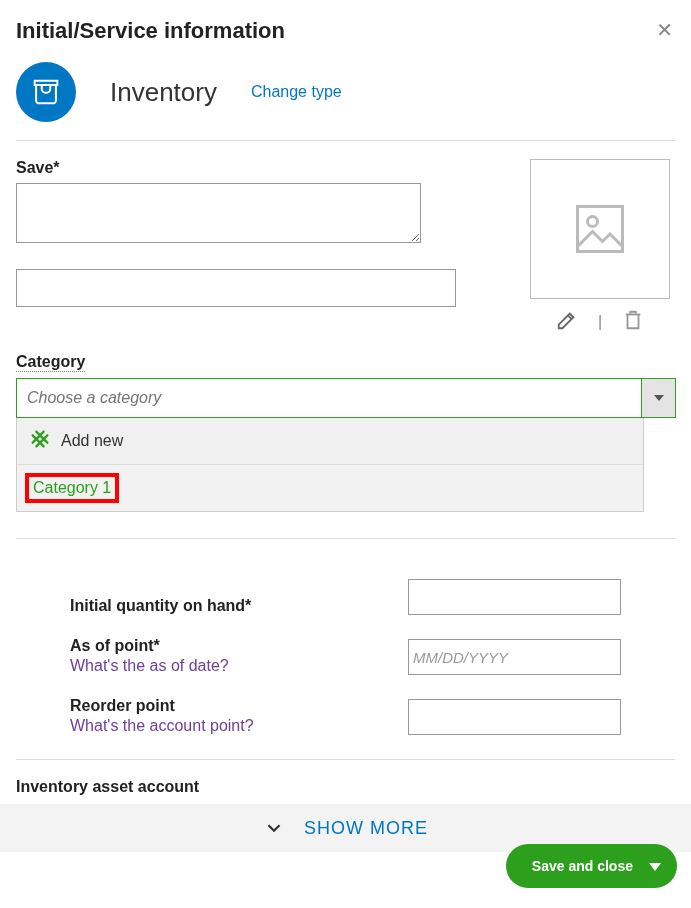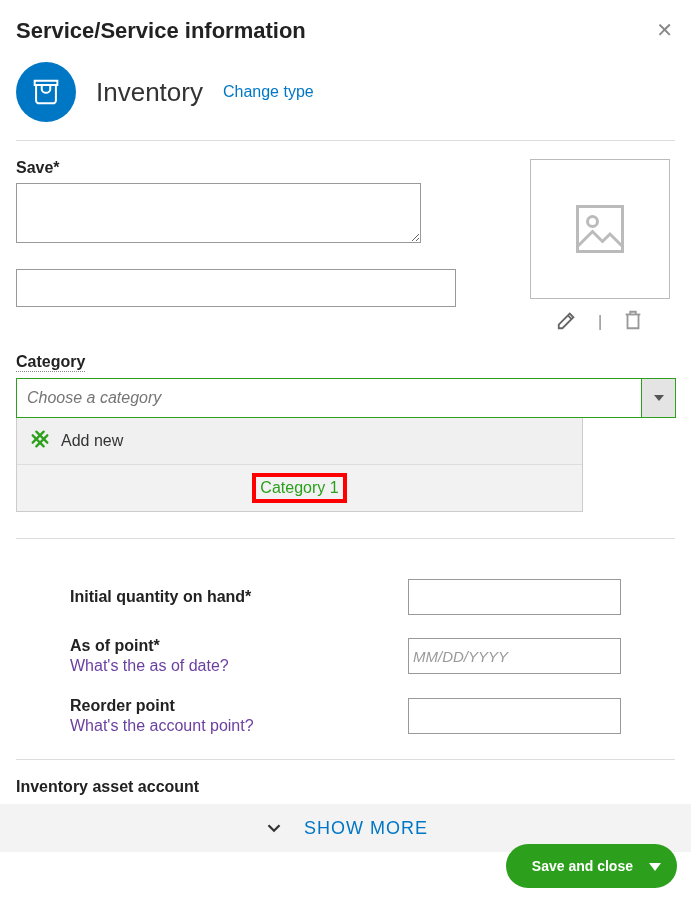--- a/index.html
+++ b/index.html
@@ -1,20 +1,20 @@
 <!DOCTYPE html>
 <html><head>
 <meta charset="utf-8">
 <style>
 * { box-sizing: border-box; margin: 0; padding: 0; font-family: -apple-system, BlinkMacSystemFont, "Segoe UI", Helvetica, Arial, sans-serif; }
 body { width: 691px; height: 908px; background: #fff; position: relative; color: #333; }
 .container { padding: 18px 16px 0 16px; }
 .modal-title { font-size: 22px; font-weight: 700; color: #222; margin-bottom: 18px; }
 .close-x { position: absolute; top: 18px; right: 18px; color: #888; font-size: 20px; cursor: pointer; }
-.type-row { display: flex; align-items: center; gap: 20px; margin-bottom: 18px; }
+.type-row { display: flex; align-items: center; gap: 34px; margin-bottom: 18px; }
 .type-icon { width: 60px; height: 60px; border-radius: 50%; background: #0077C5; display: flex; align-items: center; justify-content: center; }
 .type-icon svg { width: 34px; height: 34px; }
 .type-label { font-size: 26px; color: #333; font-weight: 400; }
 .change-link { color: #0077C5; font-size: 16px; cursor: pointer; }
 .hr { border: none; border-top: 1px solid #ddd; margin: 0 0 18px 0; }
 .two-col { display: flex; gap: 60px; }
 .left-col { flex: 1; }
 .right-col { width: 150px; display: flex; flex-direction: column; align-items: center; }
 label.field-label { display: block; font-size: 16px; font-weight: 700; color: #222; margin-bottom: 6px; }
 .label-dotted { font-size: 16px; font-weight: 700; color: #222; border-bottom: 1px dotted #888; display: inline-block; margin-bottom: 6px; }
@@ -22,47 +22,47 @@
 input.text-input { width: 440px; height: 38px; border: 1px solid #999; padding: 4px 8px; font-size: 15px; }
 .img-placeholder { width: 140px; height: 140px; border: 1px solid #bbb; display: flex; align-items: center; justify-content: center; margin-top: 0; }
 .img-placeholder svg { width: 60px; height: 60px; }
 .img-actions { display: flex; align-items: center; gap: 20px; margin-top: 10px; color: #777; }
 .img-actions .divider { color: #888; }
 .img-actions svg { width: 22px; height: 22px; cursor: pointer; }
 .category-section { margin-top: 18px; }
 .category-input { width: 660px; height: 40px; border: 1px solid #2CA01C; display: flex; align-items: flex-end; position: relative; gap: 36px; }
 .category-input input { flex: 1; border: none; outline: none; padding: 0 10px; font-size: 16px; font-style: italic; color: #999; height: 100%; }
 .category-caret { width: 34px; height: 100%; background: #e4e4e4; display: flex; align-items: center; justify-content: center; border-left: 1px solid #2CA01C; cursor: pointer; }
-.dropdown { width: 567px; border: 1px solid #ccc; border-top: none; background: #fff; }
+.dropdown { width: 628px; border: 1px solid #ccc; border-top: none; background: #fff; }
 .dropdown-item { padding: 10px 12px; font-size: 16px; display: flex; align-items: center; gap: 10px; background: #f7f7f7; cursor: pointer; }
-.dropdown-item + .dropdown-item { border-top: 1px solid #ddd; justify-content: center; }
+.dropdown-item + .dropdown-item { border-top: 1px solid #ddd; }
 .dropdown-item.addnew { color: #333; background: #f0f0f0;}
 .dropdown-item.selected { color: #2CA01C; background: #f2f2f2; }
 .highlight-box { border: 4px solid #FF0000; padding: 2px 4px; display: inline-block; margin: -2px -4px; }
 .addnew-icon svg { width: 22px; height: 22px; }
 .section-fields { margin: 40px 0 24px 54px; }
-.field-line { display: flex; align-items: center; justify-content: space-between; margin-bottom: 22px; padding-right: 54px; margin-top: 20px;}
+.field-line { display: flex; align-items: flex-end; justify-content: space-between; margin-bottom: 22px; padding-right: 54px; margin-top: 20px;}
 .field-left { }
 .field-main { font-size: 16px; font-weight: 700; color: #222; }
 .field-help { font-size: 16px; color: #6B3FA0; cursor: pointer; margin-top: 2px; }
 .small-input { width: 213px; height: 36px; border: 1px solid #999; padding: 4px 4px; font-size: 15px; }
 .small-input::placeholder { font-style: italic; color: #999; }
 .asset-label { font-size: 16px; font-weight: 700; color: #222; margin: 12px 0 0 0; }
 .show-more-bar { width: 100%; background: #f3f3f3; height: 48px; display: flex; align-items: center; justify-content: center; gap: 19px; cursor: pointer; margin-top: 8px;}
 .show-more-bar span.text { color: #0077C5; font-size: 18px; letter-spacing: 1px; }
 .show-more-bar svg { width: 22px; height: 22px; }
 .footer { position: absolute; right: 14px; bottom: 20px; }
 .save-btn { background: #2CA01C; color: #fff; border: none; border-radius: 26px; height: 44px; padding: 0 44px 0 26px; font-size: 14px; font-weight: 700; cursor: pointer; position: relative; display: flex; align-items: center;}
 .save-caret { position: absolute; right: 16px; top: 50%; transform: translateY(-50%); }
 </style>
 </head>
 <body>
 
 <div class="container">
-  <div class="modal-title">Service/Service information</div>
+  <div class="modal-title">Initial/Service information</div>
   <div class="close-x">✕</div>
 
   <div class="type-row">
     <div class="type-icon">
       <svg viewBox="0 0 24 24" fill="none" stroke="#fff" stroke-width="1.4">
         <path d="M4 4 L20 4 L20 7 L4 7 Z" fill="none"></path>
         <path d="M5 7 L5 18 C5 19 6 20 7 20 L17 20 C18 20 19 19 19 18 L19 7"></path>
         <path d="M9 7 L9 10 C9 11.5 10.5 12.5 12 12.5 C13.5 12.5 15 11.5 15 10 L15 7"></path>
       </svg>
     </div>

